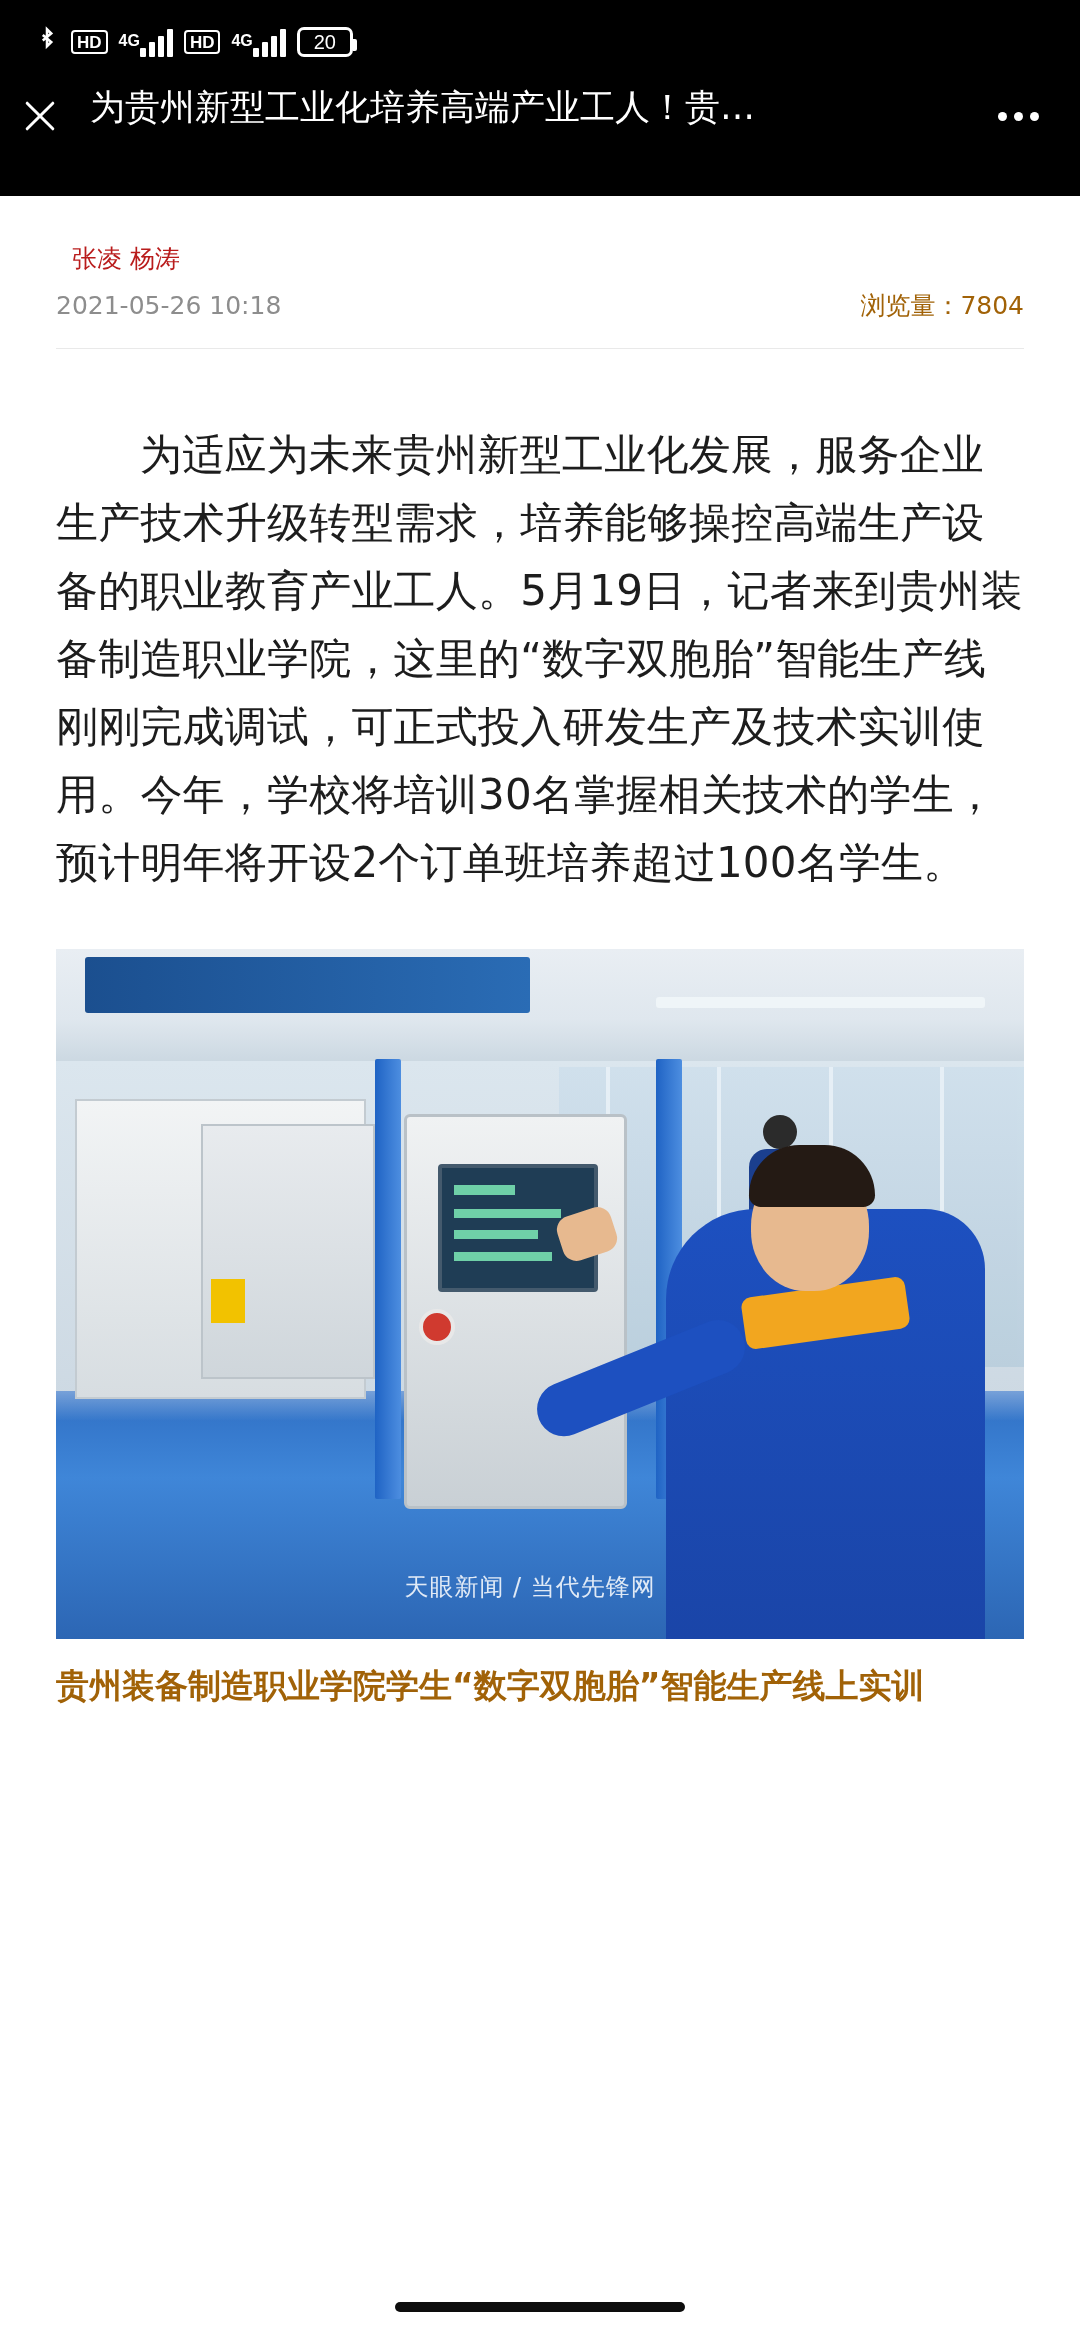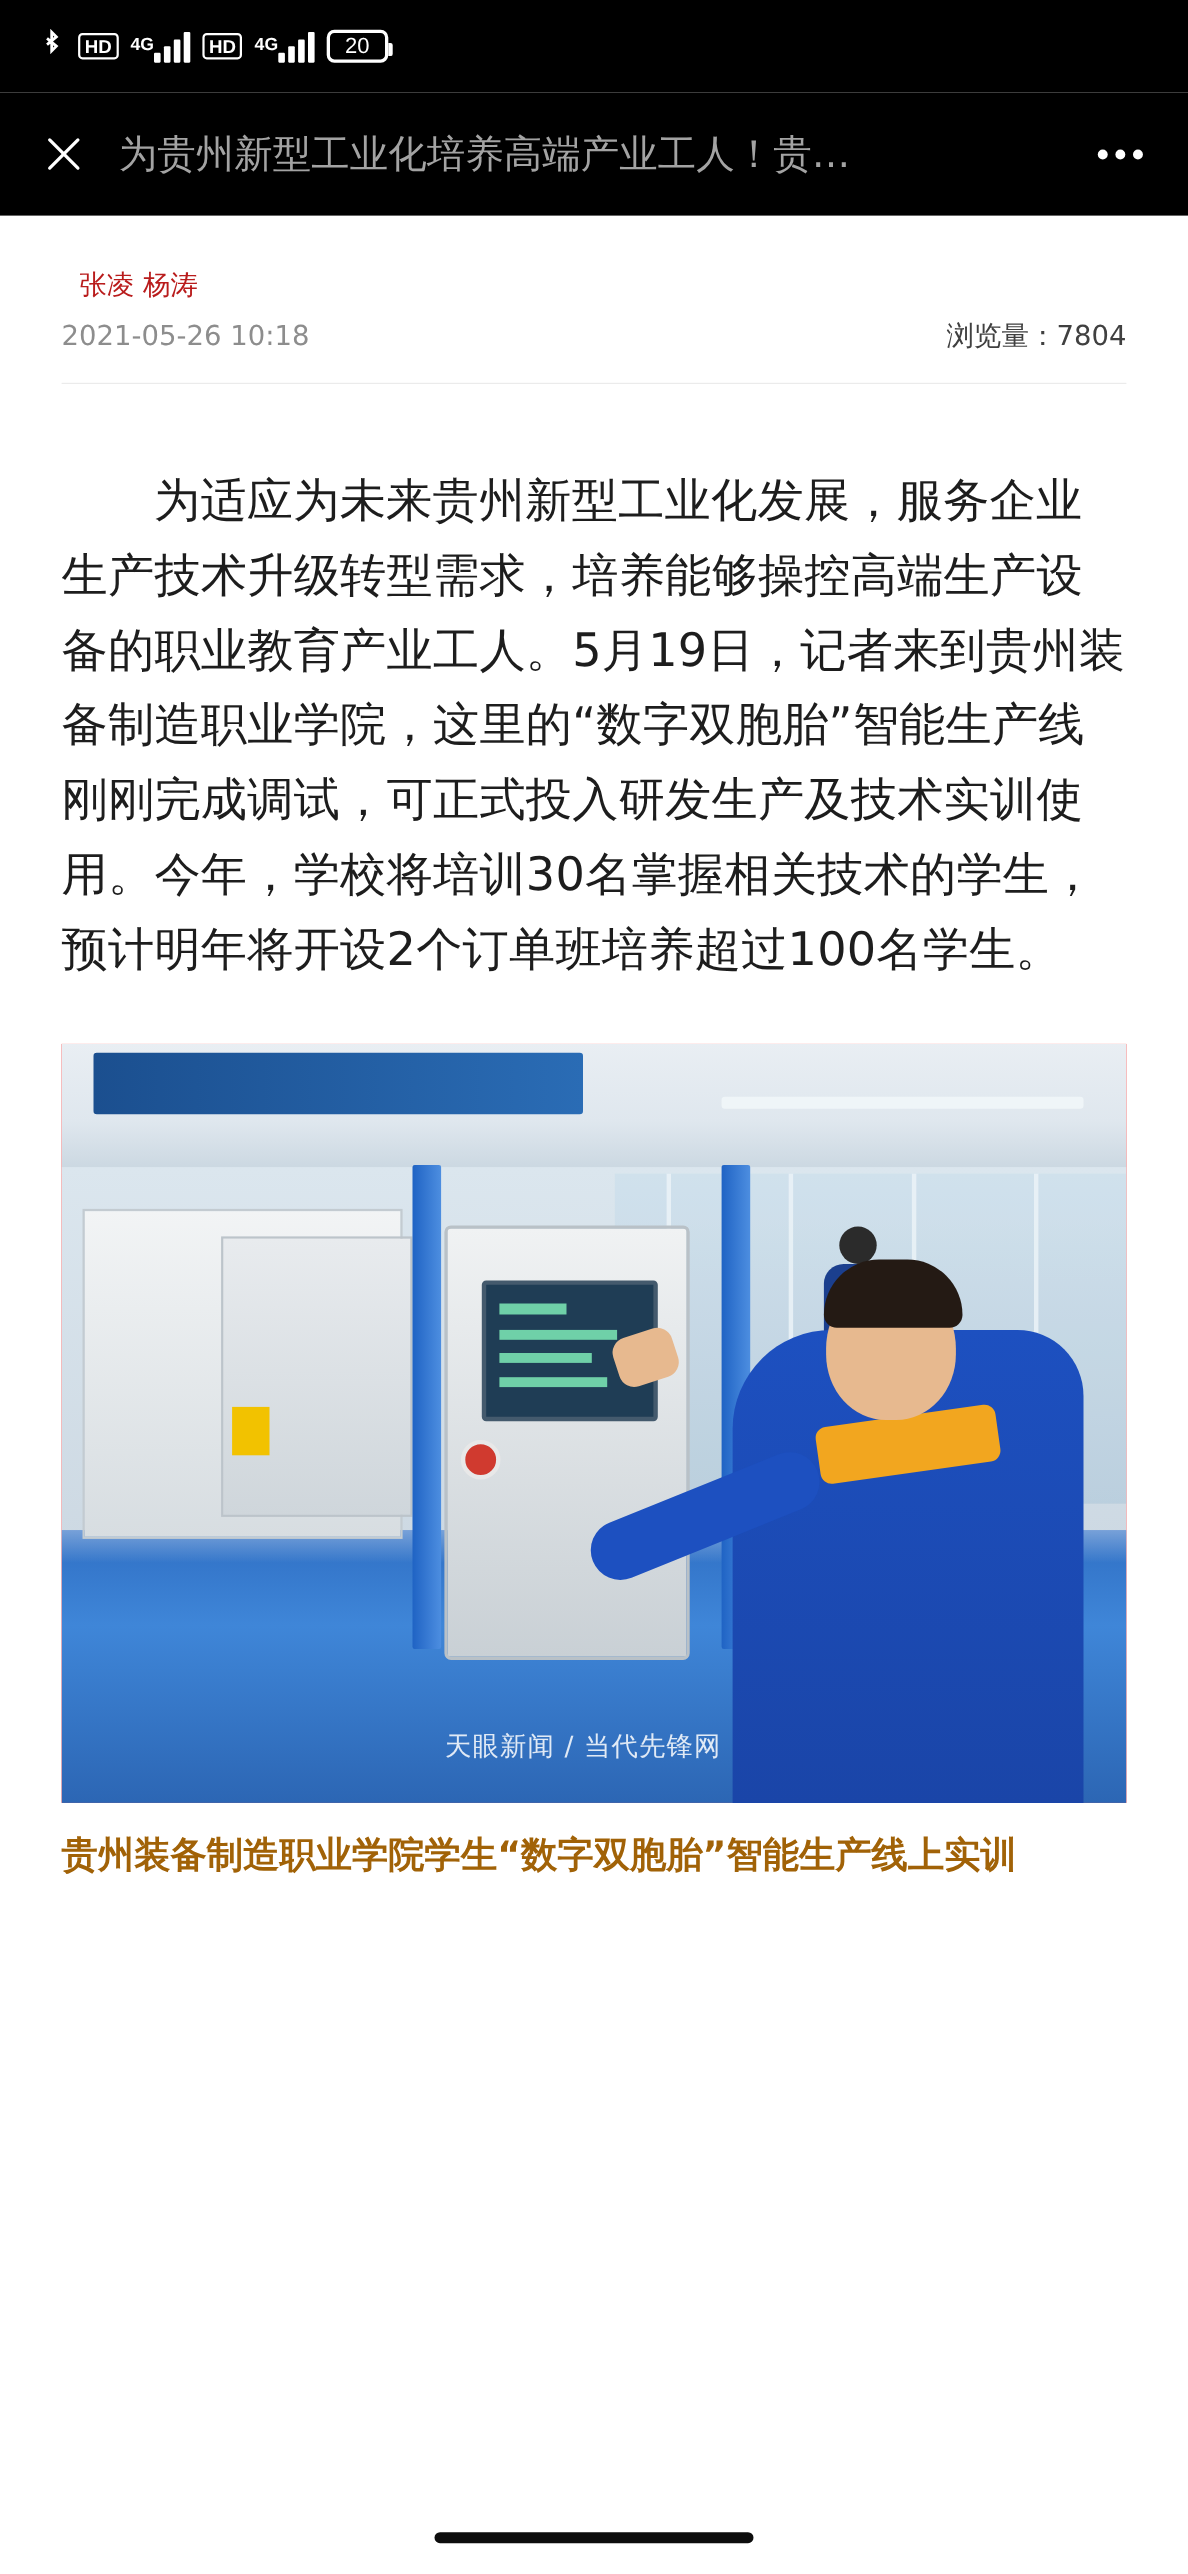--- a/index.html
+++ b/index.html
@@ -80,24 +80,23 @@
     content:"";
     position:absolute; right:-7px; top:9px;
     width:4px; height:12px; background:#fff;
     border-radius: 0 2px 2px 0;
   }
 
   
   .navbar {
     height: 112px;
     background: #000000;
-    color: #a3a3a3;
-    display: flex;
-    align-items: center;
-    padding: 0 30px 0 26px;
+    color: #ffffff;
+    display: flex;
+    padding: 0 30px 0 8px;
   }
   .nav-close {
     width: 64px; height: 64px;
     display: flex; align-items: center; justify-content: center;
     flex: 0 0 auto;
   }
   .nav-title {
     flex: 1;
     font-size: 35px;
     margin-left: 18px;
@@ -140,21 +139,21 @@
     line-height: 1.55;
     font-family: "DejaVu Sans", "Liberation Sans", sans-serif;
   }
   .meta-row {
     display: flex;
     justify-content: space-between;
     align-items: flex-end;
   }
   .meta-author { font-size: 25px; color: #b91c1c; margin-left: 16px; }
   .meta-date { font-size: 25px; color: #8d8d8d; margin-top: 8px; }
-  .meta-views { font-size: 25px; color: #404040; }
+  .meta-views { font-size: 25px; color: #a16207; }
 
   .divider {
     height: 1px;
     background: #e9e9e9;
     margin-top: 22px;
   }
 
   .body-text {
     margin-top: 72px;
     font-size: 42px;

